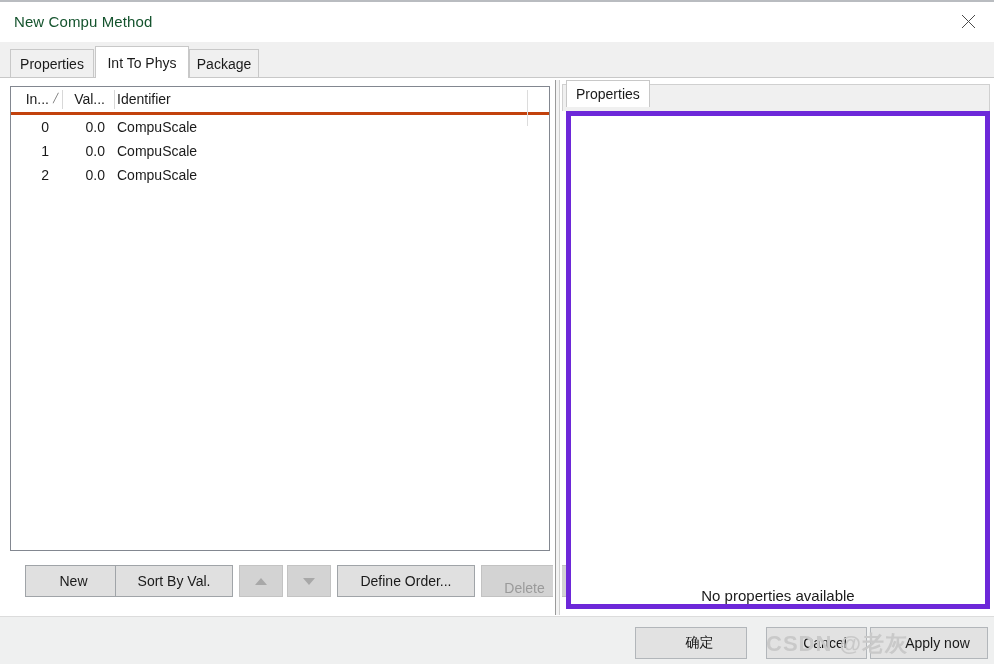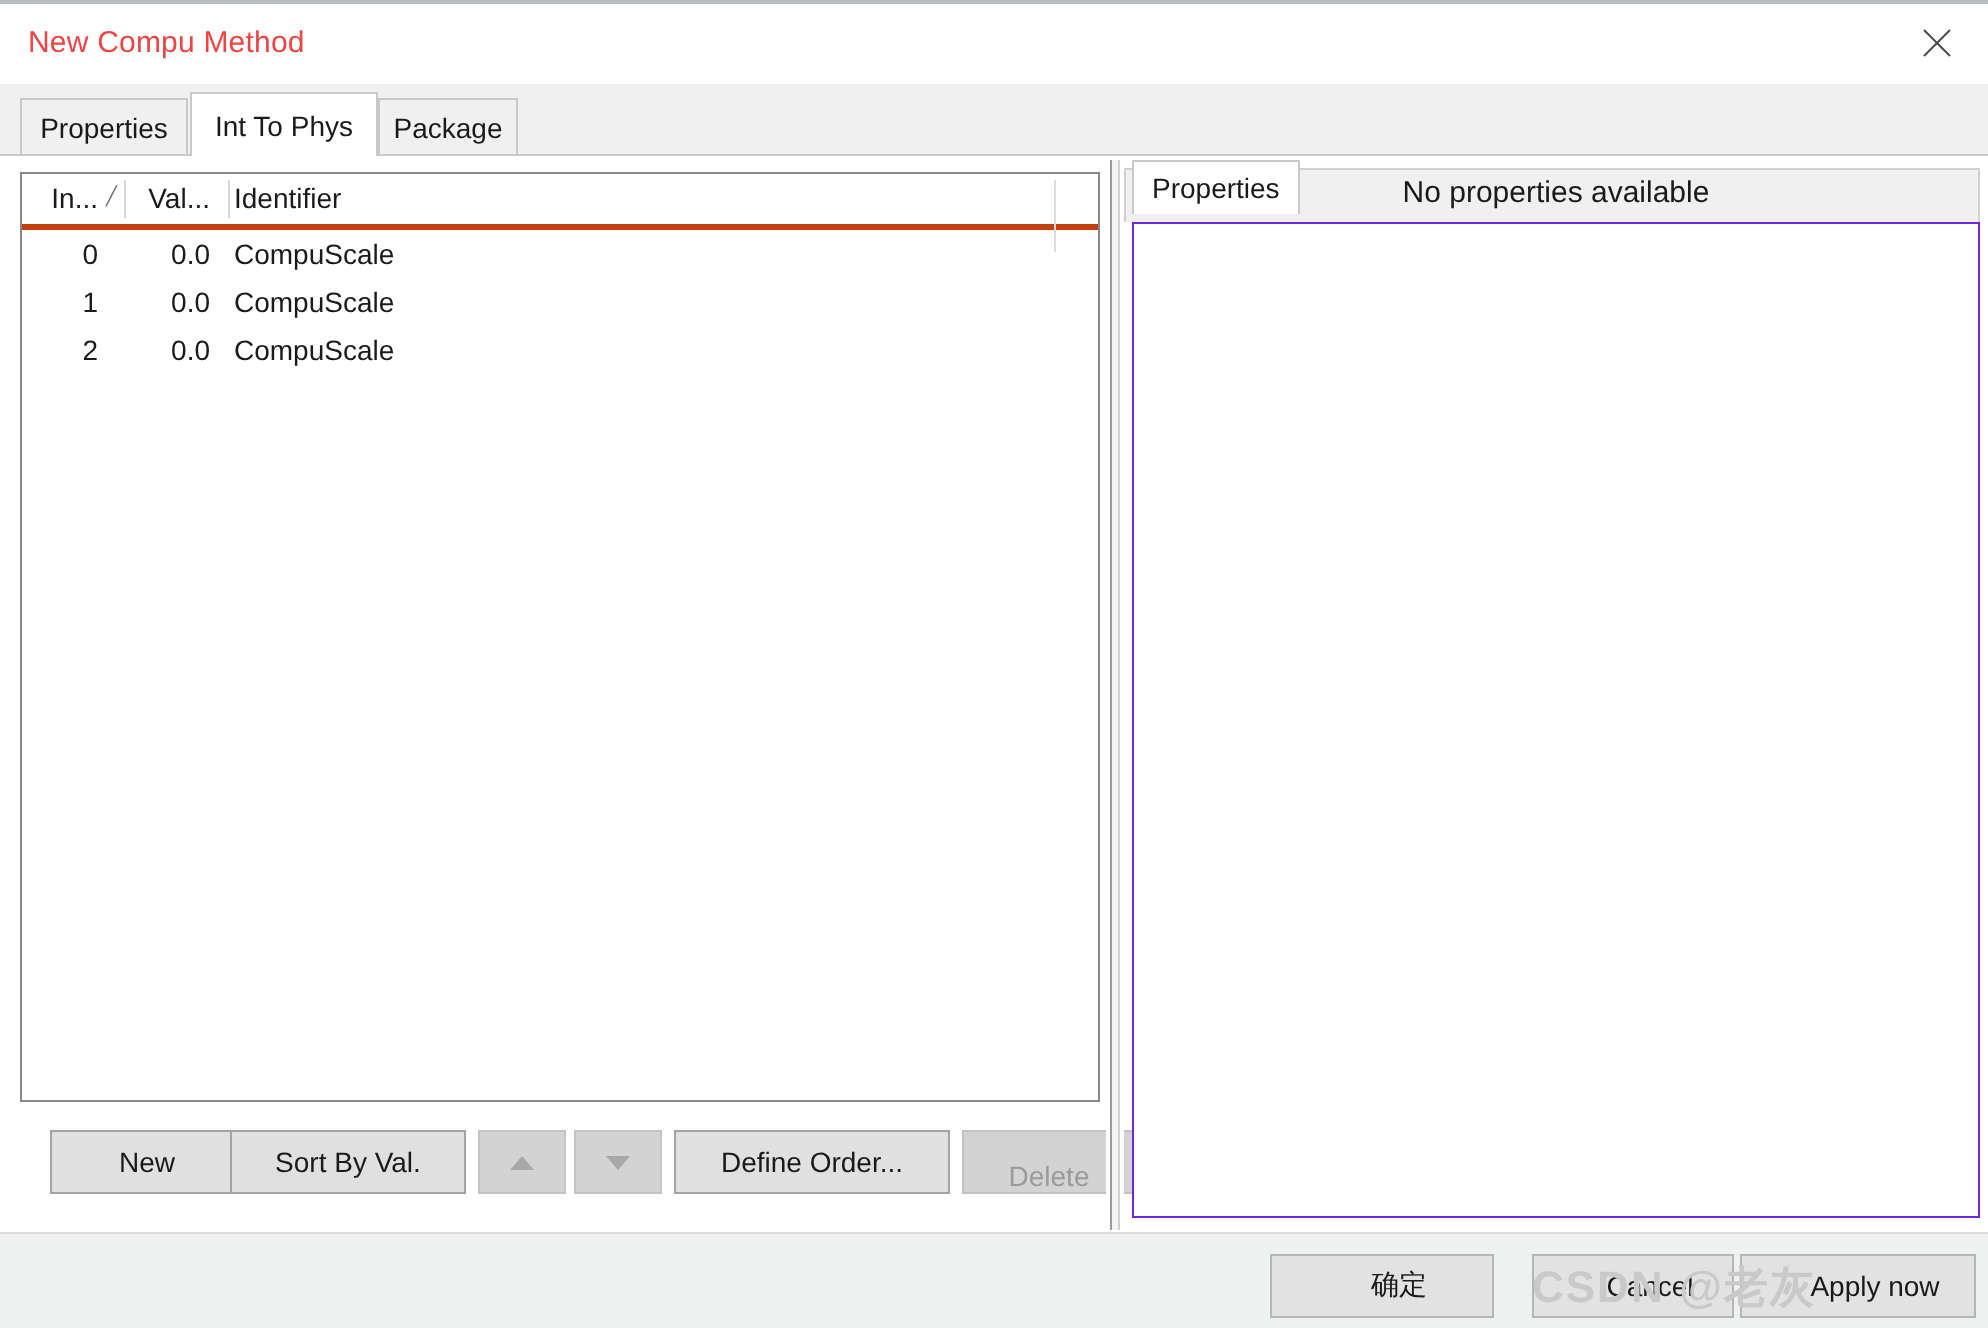--- a/index.html
+++ b/index.html
@@ -34,21 +34,21 @@
     left: 0; top: 0;
     width: 994px;
     height: 40px;
     background: #ffffff;
   }
   #title-text {
     position: absolute;
     left: 14px;
     top: 11px;
     font-size: 15px;
-    color: #ef4444;
+    color: #14532d;
     letter-spacing: .1px;
     white-space: nowrap;
   }
   #close-button {
     position: absolute;
     right: 4px;
     top: 2px;
     width: 44px;
     height: 34px;
     display: flex;
@@ -277,24 +277,24 @@
     z-index: 3;
     white-space: nowrap;
   }
   #right-panel-body {
     position: absolute;
     left: 4px;
     top: 33px;
     width: 424px;
     height: 498px;
     box-sizing: border-box;
-    border: 1px solid #6d28d9;
-    background: #ffffff;
-    display: flex;
-    align-items: flex-start;
+    border: 5px solid #6d28d9;
+    background: #ffffff;
+    display: flex;
+    align-items: flex-end;
     justify-content: center;
   }
   #no-props {
     font-size: 15px;
     color: #1a1a1a;
     white-space: nowrap;
     margin-top: -24px;
   }
 
   

